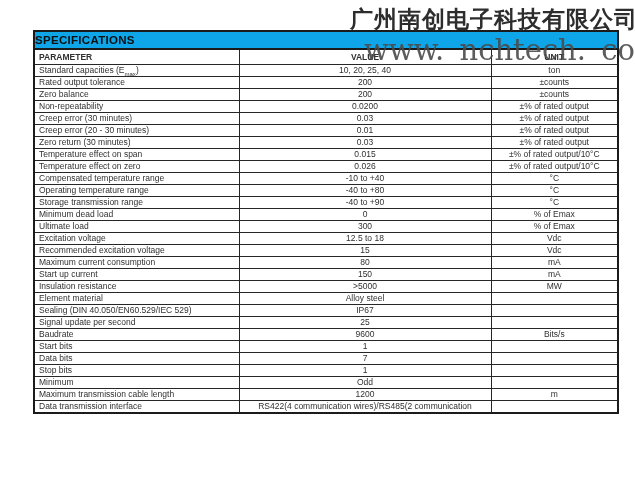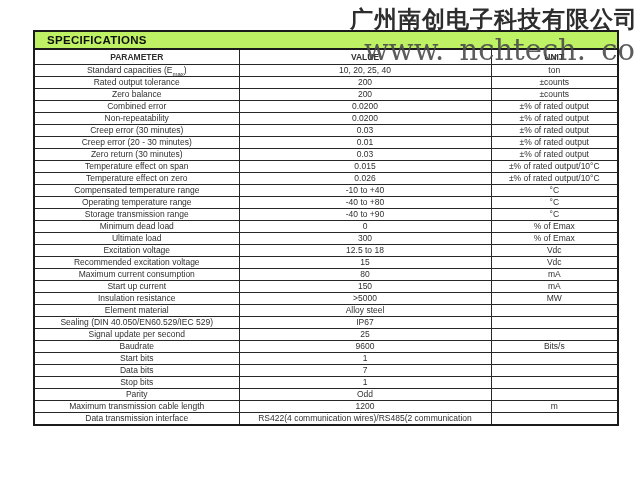--- a/index.html
+++ b/index.html
@@ -41,32 +41,32 @@
     border: 1px solid #262626;
     padding: 0 4px;
     height: 12px; line-height: 11px;
     overflow: hidden; white-space: nowrap;
   }
   col.c1 { width: 205px; }
   col.c2 { width: 252px; }
   col.c3 { width: 127px; }
 
   td.caption-cell {
-    background: #bef264;
+    background: #0ea5e9;
     font-size: 11.5px; font-weight: bold;
     color: #101010;
     height: 17px; line-height: 16px;
     letter-spacing: 0.3px;
-    padding-left: 12px;
+    padding-left: 0;
     border-bottom: 2px solid #1b1b1b;
   }
   tr.head th {
     font-weight: bold; height: 15px; line-height: 14px;
   }
-  .al { text-align: center; }
+  .al { text-align: left; }
   .ac { text-align: center; }
   sub { font-size: 6px; line-height: 0; }
 </style>
 </head>
 <body>
 
 <div class="company-watermark">广州南创电子科技有限公司</div>
 
 <div class="site-watermark">www. nchtech. com</div>
 
@@ -96,25 +96,20 @@
         <td class="al">Rated output tolerance</td>
         <td class="ac">200</td>
         <td class="ac">±counts</td>
       </tr>
       <tr>
         <td class="al">Zero balance</td>
         <td class="ac">200</td>
         <td class="ac">±counts</td>
       </tr>
       <tr>
-        <td class="al">Combined error</td>
-        <td class="ac">0.0200</td>
-        <td class="ac">±% of rated output</td>
-      </tr>
-      <tr>
         <td class="al">Non-repeatability</td>
         <td class="ac">0.0200</td>
         <td class="ac">±% of rated output</td>
       </tr>
       <tr>
         <td class="al">Creep error (30 minutes)</td>
         <td class="ac">0.03</td>
         <td class="ac">±% of rated output</td>
       </tr>
       <tr>
@@ -216,21 +211,21 @@
         <td class="al">Data bits</td>
         <td class="ac">7</td>
         <td class="ac"></td>
       </tr>
       <tr>
         <td class="al">Stop bits</td>
         <td class="ac">1</td>
         <td class="ac"></td>
       </tr>
       <tr>
-        <td class="al">Parity</td>
+        <td class="al">Minimum</td>
         <td class="ac">Odd</td>
         <td class="ac"></td>
       </tr>
       <tr>
         <td class="al">Maximum transmission cable length</td>
         <td class="ac">1200</td>
         <td class="ac">m</td>
       </tr>
       <tr>
         <td class="al">Data transmission interface</td>

